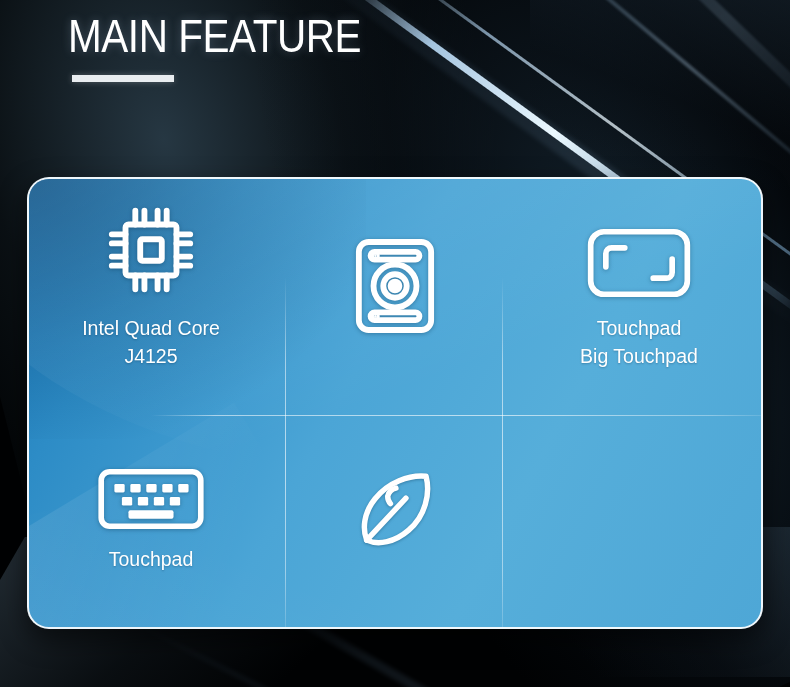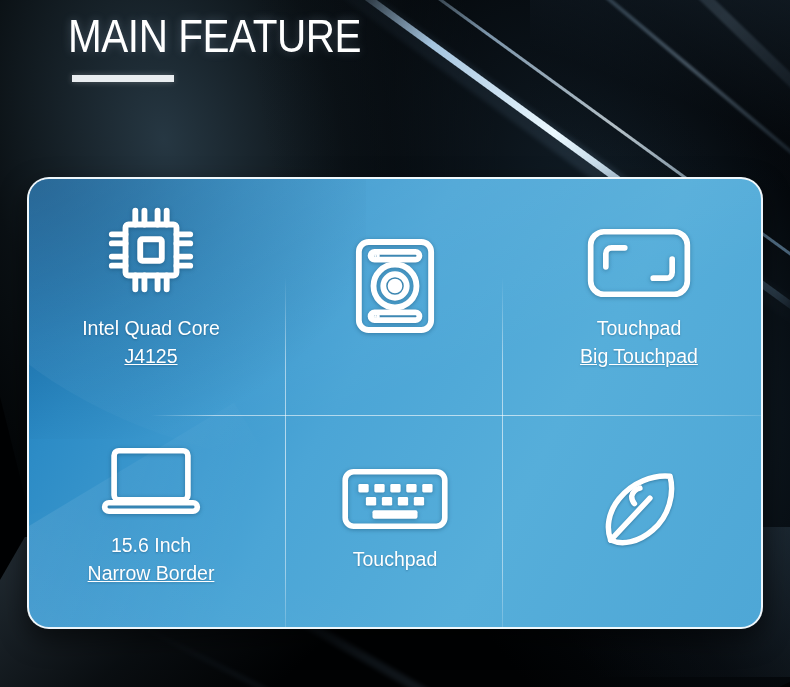--- a/index.html
+++ b/index.html
@@ -136,21 +136,21 @@
   }
   .cell .icon { height:88px; display:flex; align-items:flex-end; justify-content:center; }
   .cell.row2 .icon { height:74px; }
   .labels {
     text-align:center;
     color:#fff;
     font-size:19.5px;
     line-height:1.42;
     text-shadow:0 1px 2px rgba(0,40,70,.30);
   }
-  .labels .l2 { display:block;text-decoration:underline; }
+  .labels .l2 { display:block; }
 
   
   .div-v {
     position:absolute; top:98px; width:1px; height:378px; z-index:3;
     background:linear-gradient(180deg, rgba(255,255,255,0) 0%, rgba(255,255,255,.5) 22%, rgba(255,255,255,.62) 50%, rgba(255,255,255,.45) 78%, rgba(255,255,255,0) 100%);
   }
   .div-v.v1 { left:256px; }
   .div-v.v2 { left:473px; }
   .div-h {
     position:absolute; left:122px; top:236px; width:636px; height:1px; z-index:3;
@@ -242,34 +242,20 @@
             <path d="M91 34v14a6 6 0 0 1-6 6H71"></path>
           </g>
         </svg>
       </div>
       <div class="labels">
         <span class="l1">Touchpad</span>
         <span class="l2">Big Touchpad</span>
       </div>
     </div>
 
-    <div class="cell row2">
-      <div class="icon">
-        <svg width="102" height="70" viewBox="0 0 106 74">
-          <g class="ico">
-            <rect x="14" y="5" width="78" height="52" rx="5"></rect>
-            <rect x="4" y="60" width="98" height="9" rx="4.5"></rect>
-          </g>
-        </svg>
-      </div>
-      <div class="labels">
-        <span class="l1">15.6 Inch</span>
-        <span class="l2">Narrow Border</span>
-      </div>
-    </div>
 
     <div class="cell row2">
       <div class="icon">
         <svg width="108" height="62" viewBox="0 0 114 66">
           <g class="ico">
             <rect x="4" y="4" width="106" height="58" rx="9"></rect>
           </g>
           <g class="ico-f">
             <rect x="18" y="17" width="11" height="9" rx="1.5"></rect>
             <rect x="35" y="17" width="11" height="9" rx="1.5"></rect>

